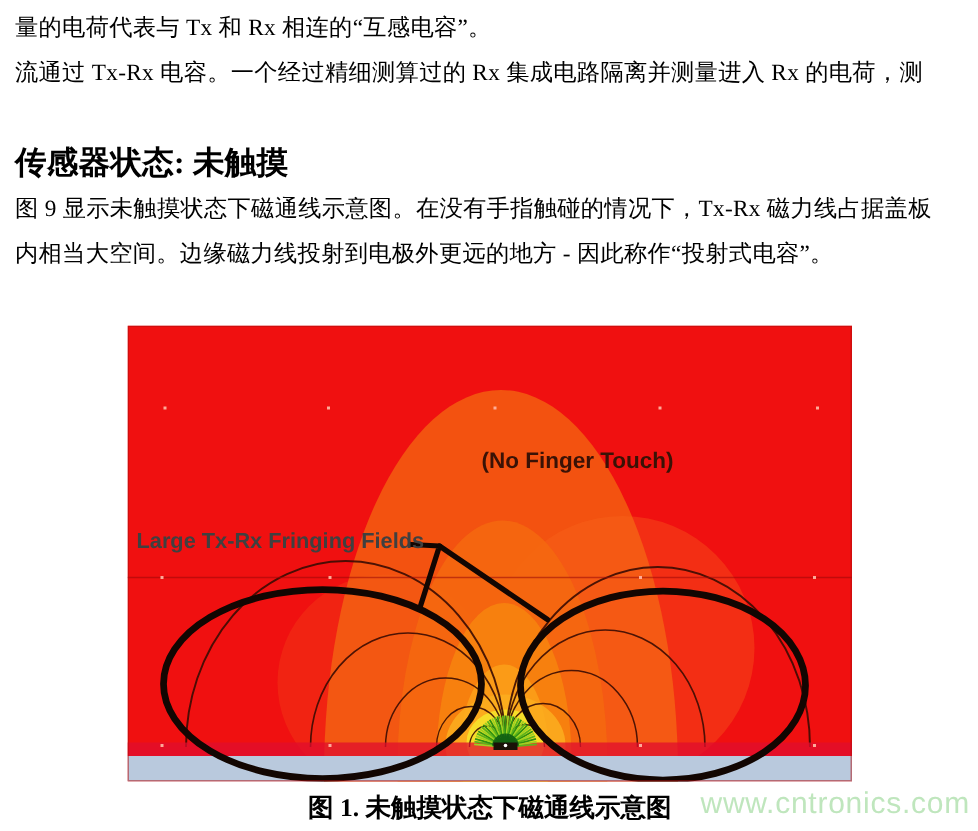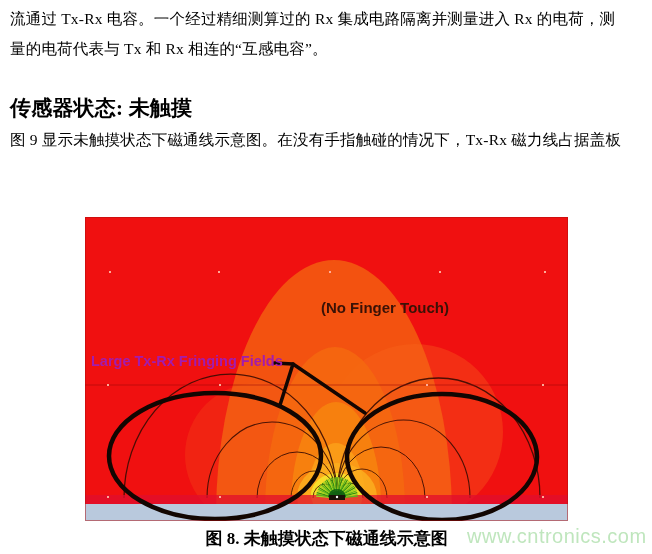--- a/index.html
+++ b/index.html
@@ -11,41 +11,42 @@
   #para2 .line{line-height:30px;}
   .heading{position:absolute;left:10px;top:94px;font-size:21px;font-weight:bold;
            white-space:nowrap;letter-spacing:.2px;}
   .figure{position:absolute;left:85px;top:217px;width:483px;height:304px;}
   .figure svg{position:absolute;left:0;top:0;display:block;}
   .fig-label-touch{position:absolute;left:140px;top:82px;width:224px;text-align:right;
       font-family:"Liberation Sans",sans-serif;font-weight:bold;font-size:15px;
       color:#3a1206;white-space:nowrap;}
   .fig-label-fringe{position:absolute;left:6px;top:136px;
       font-family:"Liberation Sans",sans-serif;font-weight:bold;font-size:14.5px;
-      color:#a21caf;white-space:nowrap;}
+      color:#404040;white-space:nowrap;}
   .caption{position:absolute;left:85px;top:527px;width:483px;text-align:center;
       font-weight:bold;font-size:17px;white-space:nowrap;}
   .watermark{position:absolute;left:467px;top:525px;
       font-family:Liberation Sans, sans-serif;font-size:20px;letter-spacing:.5px;
       color:#bfe6bd;white-space:nowrap;}
 </style>
 </head>
 <body>
 
 <div class="page">
 
   <div class="para" id="para1" style="top:4px">
+    <span class="line">量的电荷代表与 Tx 和 Rx 相连的“互感电容”。</span>
     <span class="line">流通过 Tx-Rx 电容。一个经过精细测算过的 Rx 集成电路隔离并测量进入 Rx 的电荷，测</span>
-    <span class="line">量的电荷代表与 Tx 和 Rx 相连的“互感电容”。</span>
   </div>
 
   <div class="heading">传感器状态: 未触摸</div>
 
   <div class="para" id="para2" style="top:125px">
     <span class="line">图 9 显示未触摸状态下磁通线示意图。在没有手指触碰的情况下，Tx-Rx 磁力线占据盖板</span>
+    <span class="line">内相当大空间。边缘磁力线投射到电极外更远的地方 - 因此称作“投射式电容”。</span>
   </div>
 
   <div class="figure">
     <svg viewBox="0 0 483 304" width="483" height="304">
 
       <rect x="0" y="0" width="483" height="304" fill="#f01010"></rect>
 
       <g>
         <ellipse cx="249" cy="300" rx="118" ry="257" fill="#f35210"></ellipse>
         <circle cx="330" cy="215" r="88" fill="#f8671c" opacity="0.35"></circle>
@@ -160,15 +161,15 @@
 
       <path d="M 189 146 L 208 147 L 195 188" fill="none" stroke="#120602" stroke-width="3.5" stroke-linecap="round" stroke-linejoin="round"></path>
       <path d="M 208 147 L 280 196" fill="none" stroke="#120602" stroke-width="3.5" stroke-linecap="round"></path>
 
       <rect x="0.5" y="0.5" width="482" height="303" fill="none" stroke="#b00b0b" stroke-width="1" opacity="0.5"></rect>
     </svg>
     <div class="fig-label-touch">(No Finger Touch)</div>
     <div class="fig-label-fringe">Large Tx-Rx Fringing Fields</div>
   </div>
 
-  <div class="caption">图 8. 未触摸状态下磁通线示意图</div>
+  <div class="caption">图 1. 未触摸状态下磁通线示意图</div>
   <div class="watermark" style="color: rgb(191, 230, 189);">www.cntronics.com</div>
 </div>
 
 </body></html>

